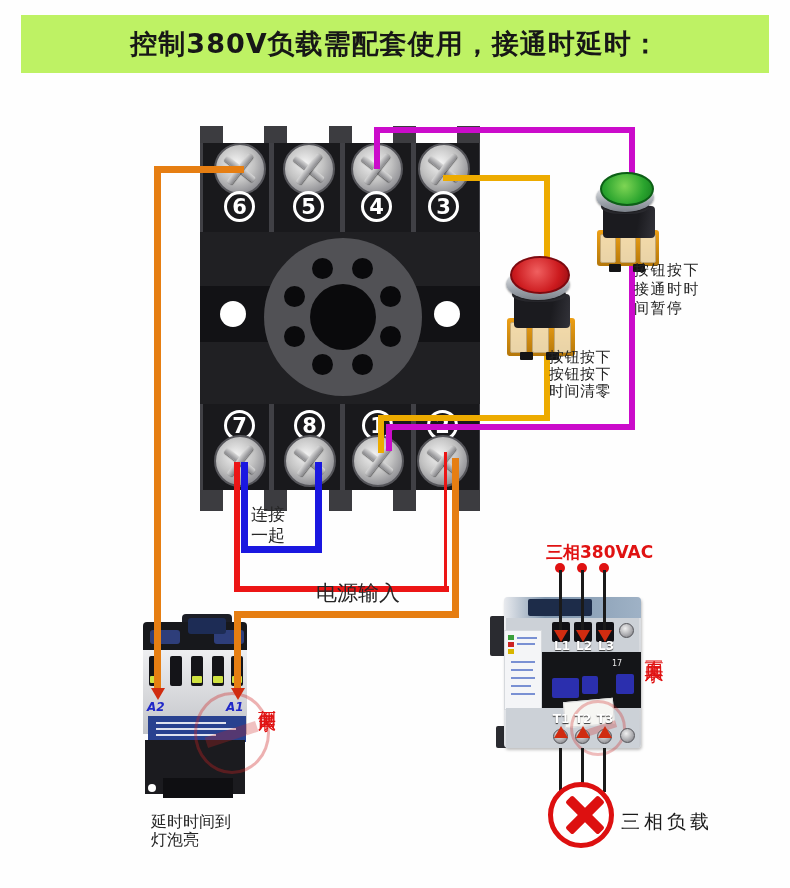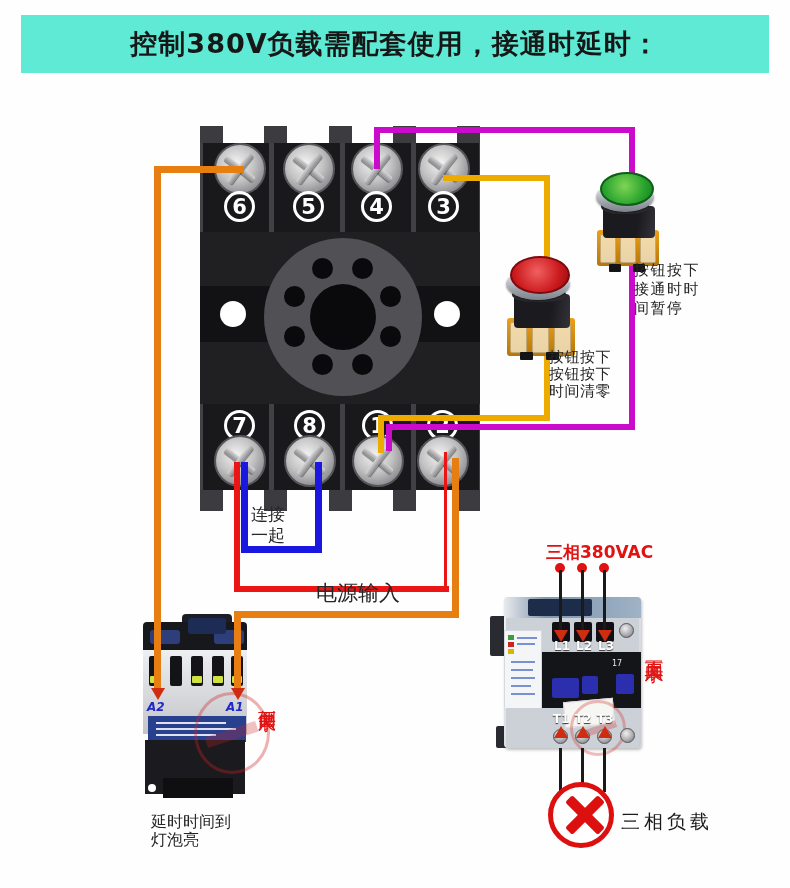--- a/index.html
+++ b/index.html
@@ -1,20 +1,20 @@
 <!DOCTYPE html>
 <html><head>
 <meta charset="utf-8">
 <style>
   html,body{margin:0;padding:0;background:#fff;}
   body{font-family:"DejaVu Sans","Liberation Sans",sans-serif;}
   .canvas{position:relative;width:790px;height:888px;background:#fefefe;overflow:hidden;}
 
   
-  .banner{position:absolute;left:21px;top:15px;width:748px;height:58px;background:#5eead4;
+  .banner{position:absolute;left:21px;top:15px;width:748px;height:58px;background:#bef264;
           display:flex;align-items:center;justify-content:center;
           font-size:27px;font-weight:bold;color:#171717;letter-spacing:1px;white-space:nowrap;}
   .banner .hl{color:#e01414;}
 
   
   .tab{position:absolute;width:23px;height:21px;background:#3c3c40;}
   .trow{position:absolute;left:200px;width:280px;background:#404045;}
   .tblock{position:absolute;width:66px;background:#19191c;}
   .screw{position:absolute;width:52px;height:52px;border-radius:50%;
          background:radial-gradient(circle at 42% 38%,#f4f4f4,#c2c2c2 45%,#808086 85%,#5c5c60);

